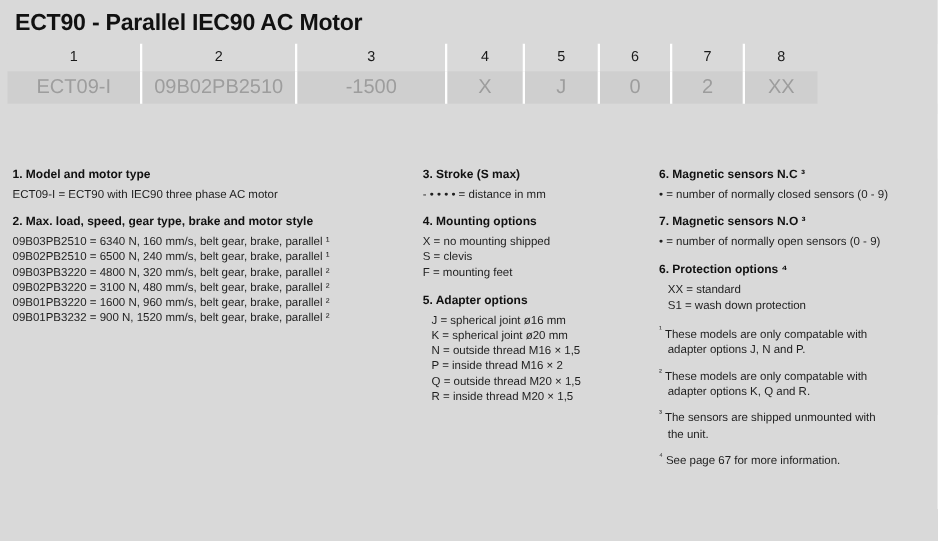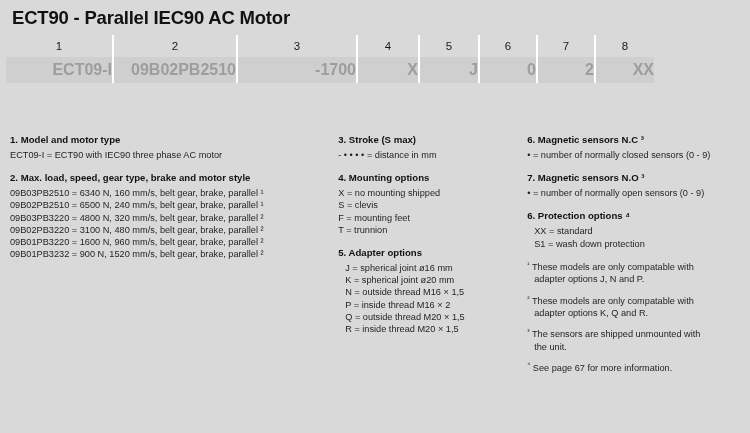--- a/index.html
+++ b/index.html
@@ -53,23 +53,23 @@
     height: 22px;
     line-height: 22px;
     text-align: center;
     font-size: 11.5px;
     color: #1a1a1a;
     background: #d9d9d9;
   }
   .code-val {
     height: 26px;
     line-height: 26px;
-    text-align: right;
+    text-align: center;
     font-size: 16px;
-    font-weight: bold;
+    font-weight: normal;
     color: #9d9d9d;
     background: #cfcfcf;
   }
   .code-sep {
     height: 8px;
     background: #d9d9d9;
   }
   
   .w-c1 { width: 108px; }
   .w-c2 { width: 124px; }
@@ -173,21 +173,21 @@
   </div>
 
   <div class="code-table">
     <div class="code-col w-c1">
       <div class="code-val">ECT09-I</div>
     </div>
     <div class="code-col w-c2">
       <div class="code-val">09B02PB2510</div>
     </div>
     <div class="code-col w-c3">
-      <div class="code-val">-1700</div>
+      <div class="code-val">-1500</div>
     </div>
     <div class="code-col w-c4">
       <div class="code-val">X</div>
     </div>
     <div class="code-col w-c5">
       <div class="code-val">J</div>
     </div>
     <div class="code-col w-c6">
       <div class="code-val">0</div>
     </div>
@@ -228,21 +228,20 @@
         <div class="sec">
           <div class="sec-head">3. Stroke (S max)</div>
           <div class="sec-line">- • • • • = distance in mm</div>
         </div>
 
         <div class="sec">
           <div class="sec-head">4. Mounting options</div>
           <div class="sec-line">X = no mounting shipped</div>
           <div class="sec-line">S = clevis</div>
           <div class="sec-line">F = mounting feet</div>
-          <div class="sec-line">T = trunnion</div>
         </div>
 
         <div class="sec">
           <div class="sec-head">5. Adapter options</div>
           <div class="sec-line indent">J = spherical joint ø16 mm</div>
           <div class="sec-line indent">K = spherical joint ø20 mm</div>
           <div class="sec-line indent">N = outside thread M16 × 1,5</div>
           <div class="sec-line indent">P = inside thread M16 × 2</div>
           <div class="sec-line indent">Q = outside thread M20 × 1,5</div>
           <div class="sec-line indent">R = inside thread M20 × 1,5</div>

